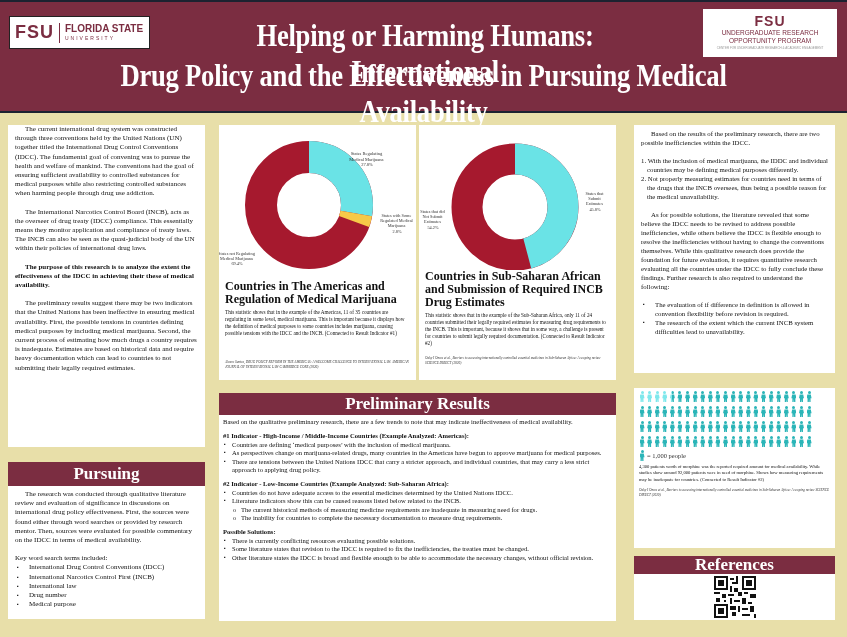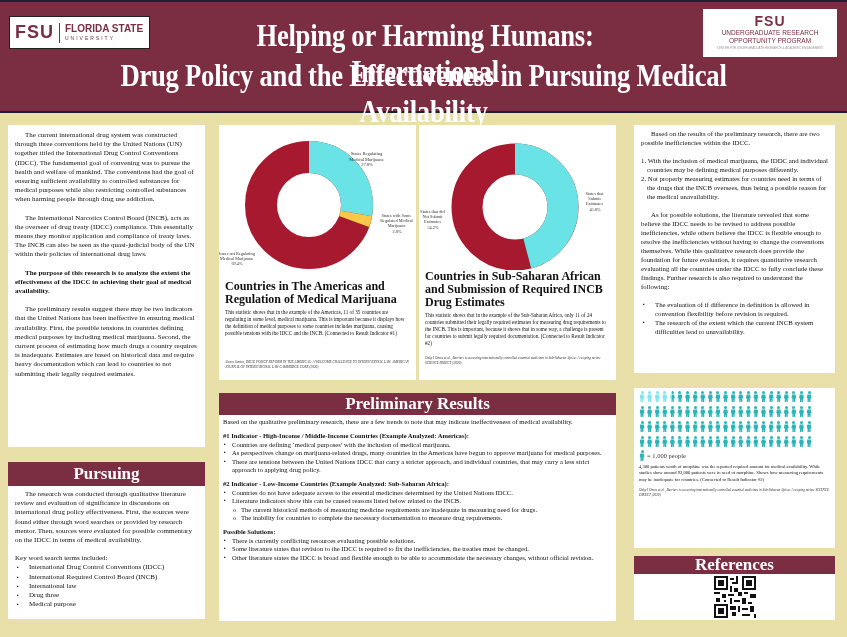--- a/index.html
+++ b/index.html
@@ -57,38 +57,38 @@
   <div class="logo-right">
     <div class="m">FSU</div>
     <div class="s">UNDERGRADUATE RESEARCH</div>
     <div class="s">OPPORTUNITY PROGRAM</div>
     <div class="t">CENTER FOR UNDERGRADUATE RESEARCH &amp; ACADEMIC ENGAGEMENT</div>
   </div>
   <div class="title2">Drug Policy and the Effectiveness in Pursuing Medical Availability</div>
 </div>
 
 <div class="panel" style="left:8px;top:125px;width:197px;height:322px">
-  <div class="txt" style="padding-top:6px">
+  <div class="txt" style="padding-top:0">
     <p>The current international drug system was constructed through three conventions held by the United Nations (UN) together titled the International Drug Control Conventions (IDCC). The fundamental goal of convening was to pursue the health and welfare of mankind. The conventions had the goal of ensuring sufficient availability to controlled substances for medical purposes while also restricting controlled substances when harming people through drug use addiction.</p>
     <p>The International Narcotics Control Board (INCB), acts as the overseer of drug treaty (IDCC) compliance. This essentially means they monitor application and compliance of treaty laws. The INCB can also be seen as the quasi-judicial body of the UN within their policies of international drug laws.</p>
-    <p class="b">The purpose of this research is to analyze the extent the effectiveness of the IDCC in achieving their goal of medical availability.</p>
+    <p class="b">The purpose of this research is to analyze the extent the effectiveness of the IDCC in achieving their these of medical availability.</p>
     <p>The preliminary results suggest there may be two indicators that the United Nations has been ineffective in ensuring medical availability. First, the possible tensions in countries defining medical purposes by including medical marijuana. Second, the current process of estimating how much drugs a country requires is inadequate. Estimates are based on historical data and require heavy documentation which can lead to countries to not submitting their legally required estimates.</p>
   </div>
 </div>
 
 <div class="panel" style="left:8px;top:462px;width:197px;height:157px">
   <div class="bar">Pursuing</div>
   <div class="txt" style="padding-top:4px">
     <p>The research was conducted through qualitative literature review and evaluation of significance in discussions on international drug policy effectiveness. First, the sources were found either through word searches or provided by research mentor. Then, sources were evaluated for possible commentary on the IDCC in terms of medical availability.</p>
     <div>Key word search terms included:</div>
     <ul>
       <li>International Drug Control Conventions (IDCC)</li>
-      <li>International Required Control Board (INCB)</li>
+      <li>International Narcotics Control First (INCB)</li>
       <li>International law</li>
-      <li>Drug three</li>
+      <li>Drug number</li>
       <li>Medical purpose</li>
     </ul>
   </div>
 </div>
 
 <div class="panel" style="left:219px;top:125px;width:197px;height:255px">
   <svg width="197" height="145" viewBox="0 0 197 145" style="display:block">
     <g transform="translate(90,80)">
       <circle r="48" fill="none" stroke="#a6192e" stroke-width="32"></circle>
       <circle r="48" fill="none" stroke="#6ae3e6" stroke-width="32" stroke-dasharray="83.8 301.6" transform="rotate(-90)"></circle>

